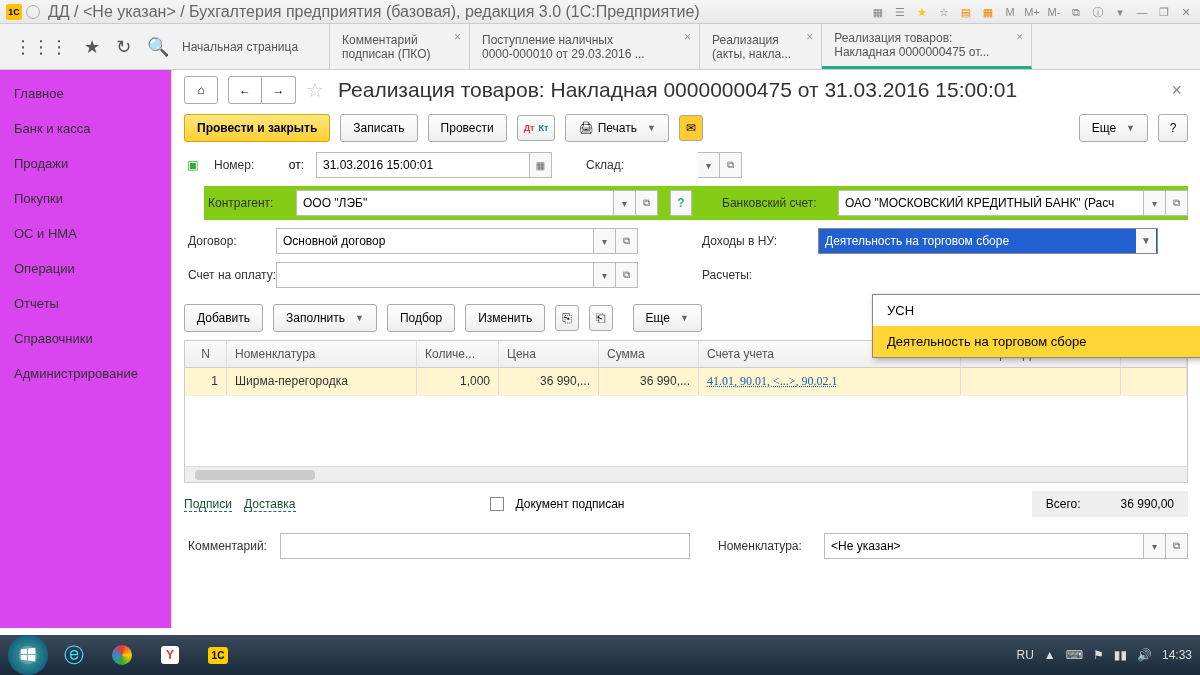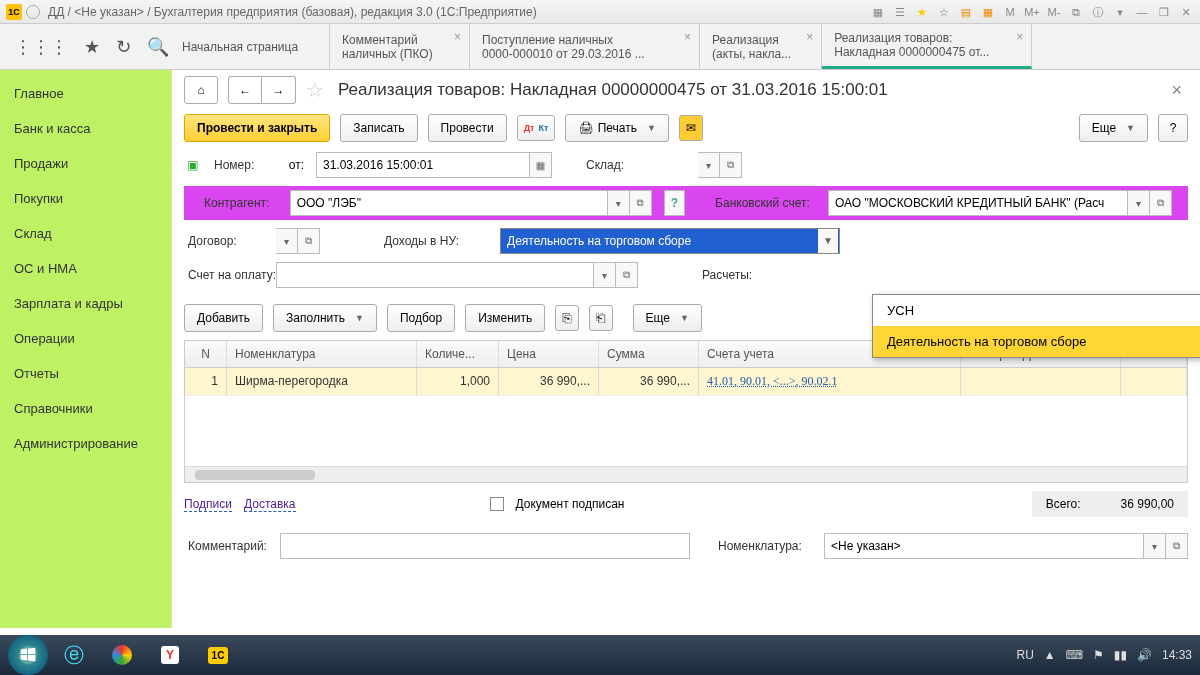--- a/index.html
+++ b/index.html
@@ -2,57 +2,57 @@
 <html><head>
 <meta charset="utf-8">
 <style>
 * { box-sizing: border-box; margin: 0; padding: 0; font-family: Arial, sans-serif; font-size: 12px; }
 body { background: #fff; width: 1200px; height: 675px; overflow: hidden; }
 
 
 .titlebar { height: 24px; background: linear-gradient(#f5f5f5,#e8e8e8); border-bottom: 1px solid #ccc; display: flex; align-items: center; padding: 0 6px; }
 .titlebar .tb-icon { width: 16px; height: 16px; background: #ffc107; border-radius: 2px; margin-right: 4px; font-size: 9px; text-align: center; line-height: 16px; font-weight: bold; }
 .titlebar .tb-circle { width: 14px; height: 14px; border: 1px solid #aaa; border-radius: 50%; margin-right: 8px; }
-.titlebar .tb-text { color: #666; font-size: 12px; flex: 1; }
+.titlebar .tb-text { color: #666; font-size: 16px; flex: 1; }
 .titlebar .tb-right { display: flex; gap: 6px; align-items: center; }
 .titlebar .tb-btn { width: 16px; height: 16px; font-size: 11px; color: #888; text-align: center; line-height: 16px; cursor: pointer; }
 
 
 .tabs { height: 46px; background: #f2f2f2; border-bottom: 1px solid #ccc; display: flex; align-items: stretch; }
 .tabs .tool-area { width: 170px; display: flex; align-items: center; gap: 16px; padding-left: 14px; }
 .tabs .tool-btn { font-size: 18px; color: #555; cursor: pointer; }
 .tab { border-right: 1px solid #ccc; padding: 6px 30px 6px 12px; position: relative; min-width: 140px; display: flex; flex-direction: column; justify-content: center; color: #555; font-size: 11px; cursor: pointer; }
 .tab.active { background: #f2f2f2; border-bottom: 3px solid #2a8; }
 .tab .close { position: absolute; right: 8px; top: 6px; color: #999; font-size: 12px; }
 
 
 .main { display: flex; height: 558px; }
-.sidebar { width: 172px; background: #bef264; border-right: 1px solid #f0e0a0; padding-top: 6px; }
+.sidebar { width: 172px; background: #d946ef; border-right: 1px solid #f0e0a0; padding-top: 6px; }
 .sidebar .side-item { padding: 10px 14px; color: #333; cursor: pointer; font-size: 13px; }
 
 .content { flex: 1; background: #fff; padding: 6px 12px 0 12px; overflow: hidden; position: relative; }
 
 
 .doc-header { display: flex; align-items: center; gap: 10px; margin-bottom: 10px; }
 .btn { border: 1px solid #aaa; background: linear-gradient(#fff,#eee); border-radius: 3px; padding: 5px 12px; cursor: pointer; font-size: 12px; display: inline-flex; align-items: center; gap: 4px; height: 28px; }
 .btn.small { padding: 3px 6px; height: 26px; }
 .btn.yellow { background: linear-gradient(#ffe680,#ffcf33); border-color: #d4a800; font-weight: bold; }
-.doc-title { font-size: 17px; color: #333; margin-left: 4px; }
+.doc-title { font-size: 21px; color: #333; margin-left: 4px; }
 .star-ico { font-size: 20px; color: #ccc; cursor: pointer; }
 .nav-btn { border: 1px solid #aaa; border-radius: 3px; width: 34px; height: 28px; display: inline-flex; align-items: center; justify-content: center; cursor: pointer; background: #fff; }
 .close-doc { font-size: 18px; color: #888; margin-left: auto; cursor: pointer; padding: 0 6px; }
 
 
 .toolbar { display: flex; gap: 10px; align-items: center; margin-bottom: 10px; }
 .toolbar .spacer { flex: 1; }
 .dropdown-arrow { font-size: 9px; color: #666; margin-left: 6px; }
 
 
 .form-row { display: flex; align-items: center; margin-bottom: 8px; gap: 8px; }
-.form-row.green { background: #d946ef; padding: 4px 16px; }
+.form-row.green { background: #84cc16; padding: 4px 0; margin-left: 20px; }
 .lbl { width: 90px; color: #333; padding-left: 4px; }
 .input-group { display: flex; align-items: center; }
 .txt-input { border: 1px solid #bbb; padding: 4px 6px; height: 26px; background: #fff; }
 .ig-btn { border: 1px solid #bbb; border-left: none; width: 22px; height: 26px; background: #f8f8f8; display: inline-flex; align-items: center; justify-content: center; cursor: pointer; font-size: 10px; color: #666; }
 .q-btn { border: 1px solid #bbb; width: 22px; height: 26px; background: #f8f8f8; color: #4a8; font-weight: bold; text-align: center; line-height: 24px; margin-left: 4px; cursor: pointer; }
 
 
 .dd-selected { background: #2060d0; color: #fff; border: 1px solid #888; height: 26px; padding: 4px 6px; width: 340px; display: flex; align-items: center; }
 .dd-selected .dd-arrow { margin-left: auto; color: #666; background: #f8f8f8; width: 20px; text-align: center; height: 24px; line-height: 24px; margin-right: -5px; font-size: 10px; }
 
@@ -71,21 +71,21 @@
 .data-table .th { font-weight: normal; }
 .data-table .trow { display: flex; background: #fff6d0; border-bottom: 1px solid #eee; }
 .data-table .trow .td { color: #333; }
 .data-table .link { color: #2060b0; text-decoration: underline dotted; cursor: pointer; font-family: Liberation Serif, serif; }
 .scroll-area { height: 70px; background: #fff; }
 .hscroll { height: 16px; background: #eee; border-top: 1px solid #ddd; position: relative; }
 .hscroll .thumb { position: absolute; left: 10px; top: 3px; width: 120px; height: 10px; background: #ccc; border-radius: 4px; }
 
 
 .footer-row { display: flex; align-items: center; gap: 12px; padding: 8px 0; }
-.dotted-link { color: #4c1d95; border-bottom: 1px dashed #2060b0; cursor: pointer; }
+.dotted-link { color: #14532d; border-bottom: 1px dashed #2060b0; cursor: pointer; }
 .checkbox { width: 14px; height: 14px; border: 1px solid #888; background: #fff; display: inline-block; }
 .total-box { margin-left: auto; background: #eee; padding: 6px 14px; display: flex; gap: 40px; }
 
 
 .taskbar { height: 40px; background: linear-gradient(#3a4a5a,#1a2a3a); display: flex; align-items: center; padding: 0 8px; gap: 4px; position: absolute; bottom: 0; left: 0; right: 0; }
 .taskbar .tb-item { width: 44px; height: 32px; display: flex; align-items: center; justify-content: center; }
 .taskbar .start { width: 40px; height: 40px; border-radius: 50%; background: radial-gradient(#4a9,#047); display: flex; align-items: center; justify-content: center; cursor: pointer; }
 .taskbar .start svg { width: 22px; height: 22px; }
 .taskbar .tray { margin-left: auto; display: flex; gap: 10px; align-items: center; color: #fff; font-size: 11px; }
 .taskbar .tray span { color: #ddd; }
@@ -121,21 +121,21 @@
     <span class="tool-btn">⋮⋮⋮</span>
     <span class="tool-btn">★</span>
     <span class="tool-btn">↻</span>
     <span class="tool-btn">🔍</span>
   </div>
   <div class="tab" style="min-width:160px">
     <span>Начальная страница</span>
   </div>
   <div class="tab">
     <span>Комментарий</span>
-    <span>наличных (ПКО)</span>
+    <span>подписан (ПКО)</span>
     <span class="close">×</span>
   </div>
   <div class="tab" style="min-width:230px">
     <span>Поступление наличных</span>
     <span>0000-000010 от 29.03.2016 ...</span>
     <span class="close">×</span>
   </div>
   <div class="tab" style="min-width:120px">
     <span>Реализация</span>
     <span>(акты, накла...</span>
@@ -147,23 +147,21 @@
     <span class="close">×</span>
   </div>
 </div>
 
 <div class="main">
   <div class="sidebar">
     <div class="side-item">Главное</div>
     <div class="side-item">Банк и касса</div>
     <div class="side-item">Продажи</div>
     <div class="side-item">Покупки</div>
-    <div class="side-item">Склад</div>
     <div class="side-item">ОС и НМА</div>
-    <div class="side-item">Зарплата и кадры</div>
     <div class="side-item">Операции</div>
     <div class="side-item">Отчеты</div>
     <div class="side-item">Справочники</div>
     <div class="side-item">Администрирование</div>
   </div>
 
   <div class="content">
 
     <div class="doc-header">
       <div class="nav-btn">⌂</div>
@@ -225,20 +223,21 @@
       <div class="input-group" style="flex:1">
         <input class="txt-input" style="flex: 1 1 0%; width: 300px;" value="ОАО &quot;МОСКОВСКИЙ КРЕДИТНЫЙ БАНК&quot; (Расч">
         <span class="ig-btn">▾</span>
         <span class="ig-btn">⧉</span>
       </div>
     </div>
 
     <div class="form-row">
       <span class="lbl" style="width:84px">Договор:</span>
       <div class="input-group">
+        <input class="txt-input" style="width: 318px;" value="Основной договор">
         <span class="ig-btn">▾</span>
         <span class="ig-btn">⧉</span>
       </div>
       <span style="width:26px"></span>
       <span class="lbl" style="width:130px;padding-left:22px">Доходы в НУ:</span>
       <div class="dd-selected">
         <span>Деятельность на торговом сборе</span>
         <span class="dd-arrow">▼</span>
       </div>
     </div>

